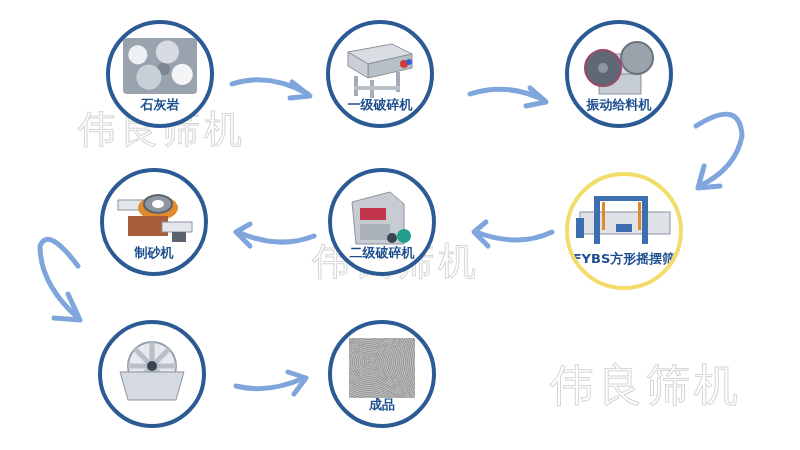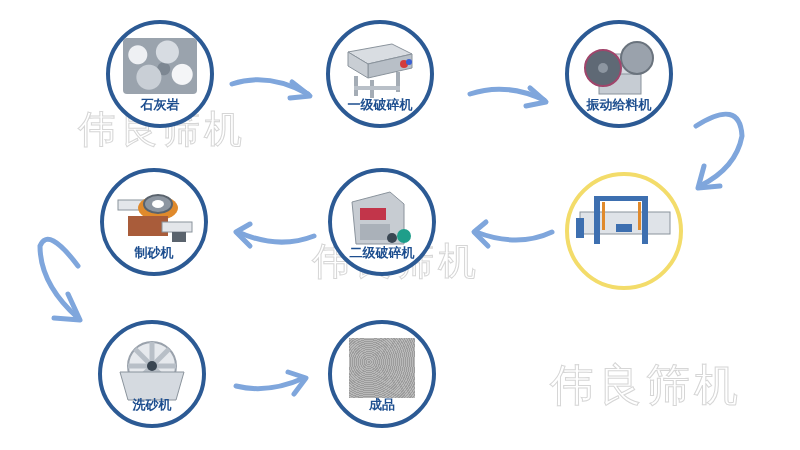--- a/index.html
+++ b/index.html
@@ -84,20 +84,21 @@
   <svg class="pic" width="104" height="60" viewBox="0 0 104 60" style="top:14px;">
     <rect x="8" y="22" width="90" height="22" fill="#dfe3e8" stroke="#8a939c"></rect>
     <rect x="22" y="6" width="6" height="48" fill="#3d6fb0"></rect>
       <rect x="70" y="6" width="6" height="48" fill="#3d6fb0"></rect>
     <rect x="22" y="6" width="54" height="5" fill="#3d6fb0"></rect>
     <rect x="30" y="12" width="3" height="28" fill="#e08a2c"></rect>
       <rect x="66" y="12" width="3" height="28" fill="#e08a2c"></rect>
     <rect x="4" y="28" width="8" height="20" fill="#3d6fb0"></rect>
       <rect x="44" y="34" width="16" height="8" fill="#3d6fb0"></rect>
   </svg>
+  <div class="label" style="bottom:18px;">FYBS方形摇摆筛</div>
 </div>
 
 <div class="node" style="left:328px; top:168px;">
   <svg class="pic" width="80" height="64" viewBox="0 0 80 64">
     <polygon points="10,16 48,6 62,18 62,58 14,58" fill="#c7ccd2" stroke="#8a939c"></polygon>
     <rect x="18" y="22" width="26" height="12" fill="#c2354a"></rect>
     <rect x="18" y="38" width="30" height="16" fill="#aab1b9"></rect>
     <circle cx="62" cy="50" r="7" fill="#1f9e8a"></circle>
       <circle cx="50" cy="52" r="5" fill="#3a4652"></circle>
   </svg>
@@ -122,21 +123,20 @@
     <circle cx="40" cy="28" r="24" fill="#e6e9ed" stroke="#9aa2ac" stroke-width="2"></circle>
     <g stroke="#b8bfc7" stroke-width="5">
       <line x1="40" y1="4" x2="40" y2="52"></line>
         <line x1="16" y1="28" x2="64" y2="28"></line>
       <line x1="23" y1="11" x2="57" y2="45"></line>
         <line x1="57" y1="11" x2="23" y2="45"></line>
     </g>
     <circle cx="40" cy="28" r="5" fill="#3a4652"></circle>
     <polygon points="8,34 72,34 64,62 16,62" fill="#d5dae0" stroke="#8a939c"></polygon>
   </svg>
-  <div class="label">洗砂机</div>
 </div>
 
 <div class="node" style="left:328px; top:320px;">
   <div class="pic sand"></div>
   <div class="label">成品</div>
 </div>
 
 <svg class="arrow" style="left:228px; top:68px;" width="92" height="40" viewBox="0 0 92 40">
   <path d="M4,16 Q40,4 80,26" fill="none" stroke="#7fa6dc" stroke-width="5" stroke-linecap="round"></path>
   <path d="M64,14 L82,28 L62,30" fill="none" stroke="#7fa6dc" stroke-width="5" stroke-linecap="round" stroke-linejoin="round"></path>

